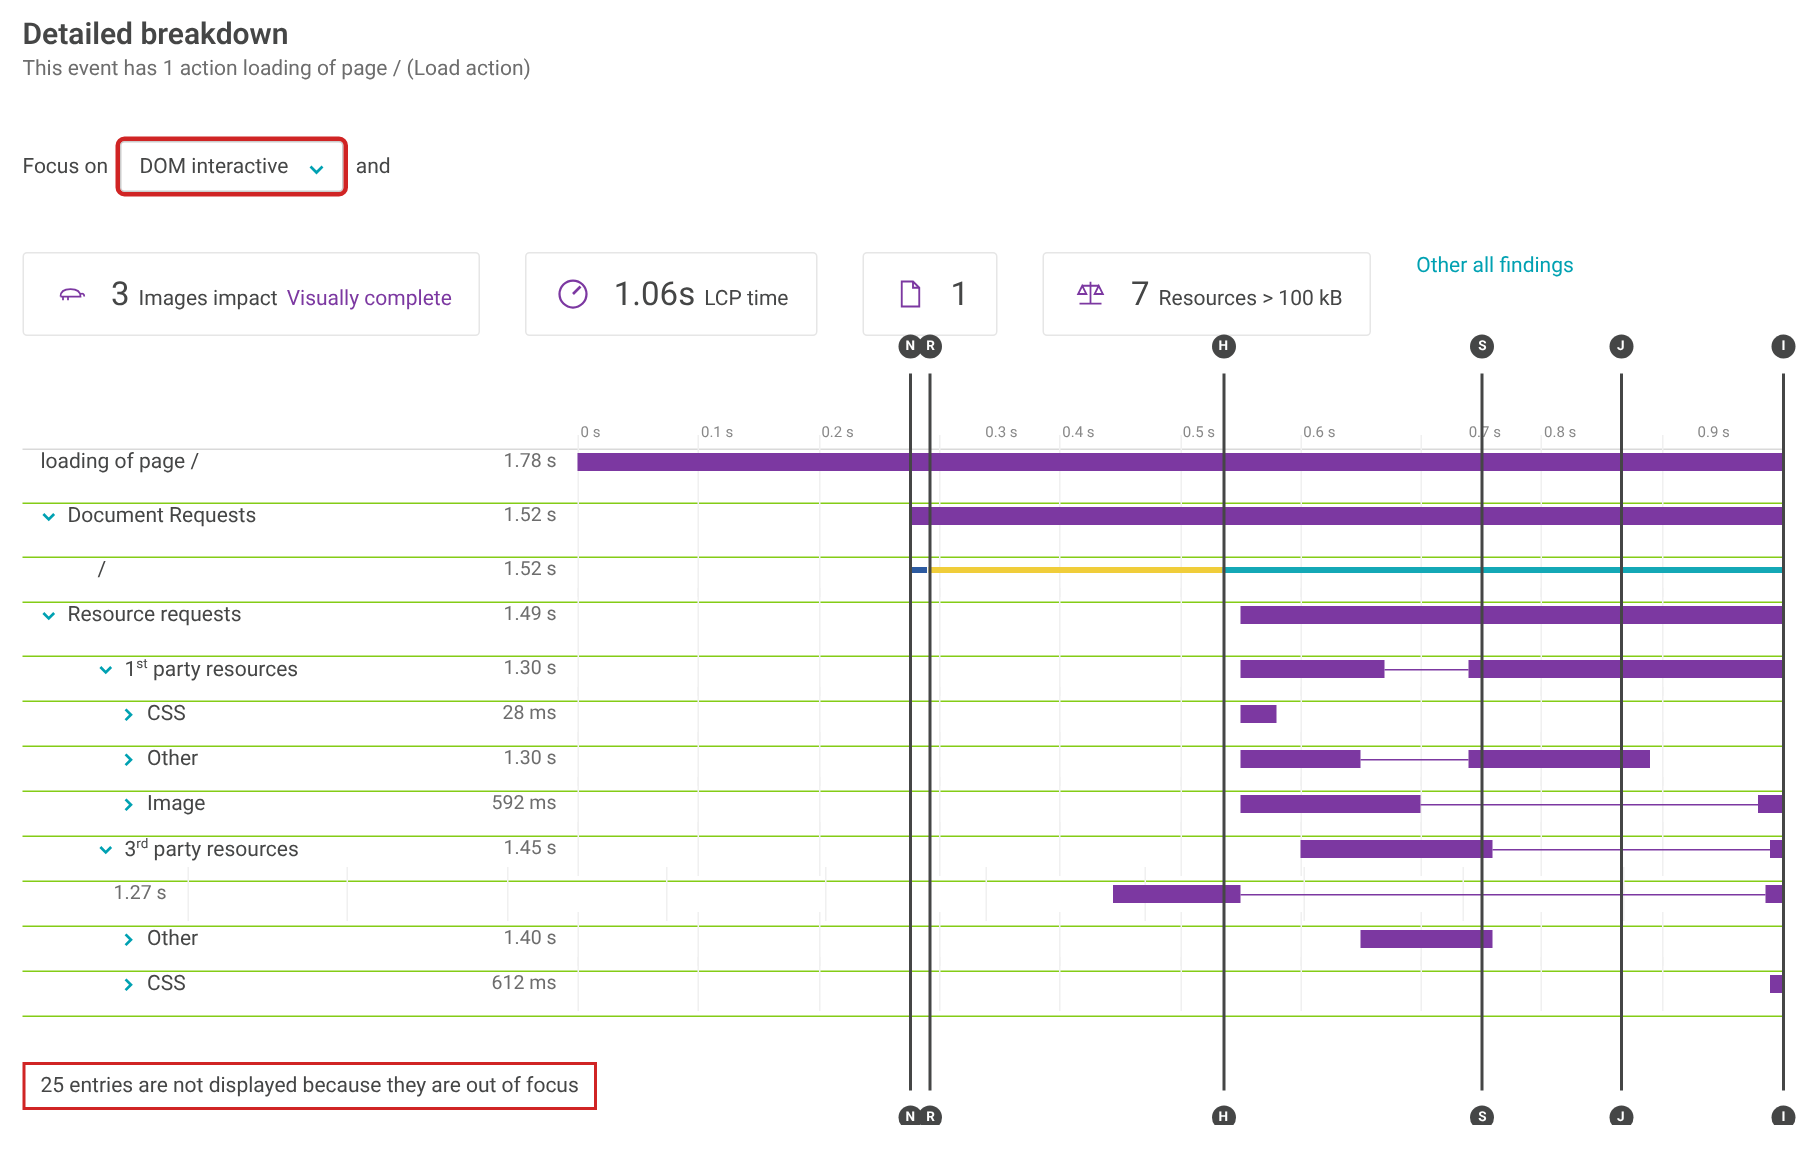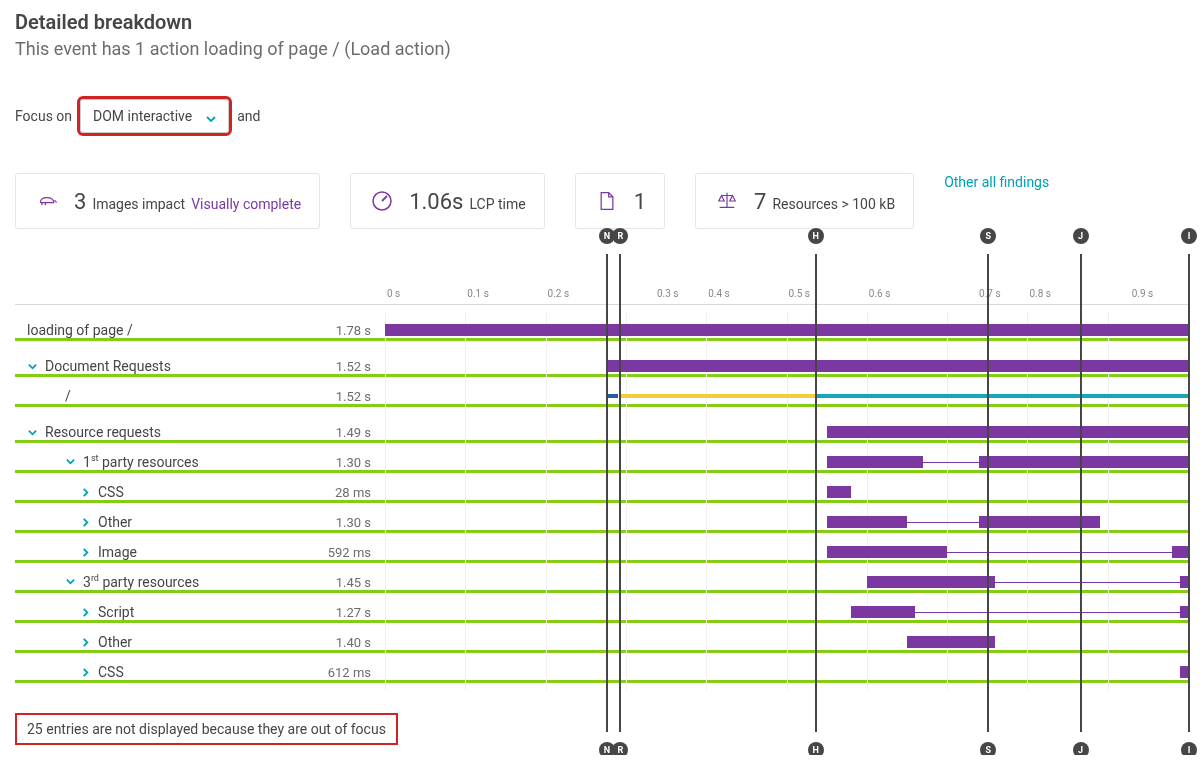--- a/index.html
+++ b/index.html
@@ -1,18 +1,18 @@
 <!DOCTYPE html>
 <html><head>
 <meta charset="utf-8">
 <style>
 * { box-sizing: border-box; margin: 0; padding: 0; font-family: -apple-system, BlinkMacSystemFont, "Segoe UI", Roboto, Arial, sans-serif; }
 body { background: #fff; color: #454646; font-size: 14px; padding: 10px 15px; width: 1203px; }
 .title { font-size: 20px; font-weight: 600; color: #454646; margin-bottom: 4px; }
-.subtitle { font-size: 18px; color: #6d6d6d; margin-bottom: 40px; }
+.subtitle { font-size: 14px; color: #6d6d6d; margin-bottom: 40px; }
 .filter-row { display: flex; align-items: center; gap: 8px; margin-bottom: 40px; font-size: 14px; color: #454646; }
 .select-box { display: inline-flex; align-items: center; border: 1px solid #ccc; border-radius: 3px; padding: 8px 12px; background: #fff; cursor: pointer; gap: 14px; font-size: 14px; color: #454646; }
 .select-highlight { outline: 3px solid #d02424; outline-offset: 0; }
 .chevron-down { display: inline-block; width: 10px; height: 10px; }
 .chevron-down svg { width: 10px; height: 10px; }
 .cards-row { display: flex; gap: 30px; margin-bottom: 45px; align-items: stretch; }
 .card { border: 1px solid #e6e6e6; border-radius: 3px; padding: 14px 18px; display: flex; align-items: center; gap: 14px; background: #fff; }
 .card-icon { width: 26px; height: 26px; display: flex; align-items: center; justify-content: center; }
 .card-text { display: flex; align-items: baseline; gap: 6px; font-size: 14px; color: #454646; }
 .card-num { font-size: 22px; font-weight: 400; color: #454646; }
@@ -20,21 +20,21 @@
 .show-all { color: #00a1b2; font-size: 14px; line-height: 1.4; text-align: left; cursor: pointer; }
 .waterfall-wrap { position: relative; }
 .timeline-header { display: flex; border-bottom: 1px solid #d9d9d9; }
 .row-label-col { width: 370px; flex-shrink: 0; }
 .chart-col { flex: 1; position: relative; }
 .ticks { display: flex; height: 30px; align-items: flex-end; padding-bottom: 5px; position: relative; }
 .tick { position: absolute; font-size: 10px; color: #888; transform: translateX(2px); }
 .marker { position: absolute; width: 2px; background: #454646; top: -10px; bottom: -10px; z-index: 5; }
 .marker-badge { position: absolute; top: -10px; left: 50%; transform: translate(-50%, -100%); width: 16px; height: 16px; border-radius: 50%; background: #454646; color: #fff; font-size: 9px; font-weight: bold; display: flex; align-items: center; justify-content: center; }
 .marker-badge-bottom { top: auto; bottom: -10px; transform: translate(-50%, 100%); }
-.wrow { display: flex; border-bottom: 3px solid #84cc16; min-height: 30px; align-items: flex-end; }
+.wrow { display: flex; border-bottom: 1px solid #84cc16; min-height: 30px; align-items: flex-start; }
 .wrow.big { min-height: 36px; }
 .wrow-label { width: 260px; padding-left: 12px; display: flex; align-items: center; gap: 8px; color: #454646; font-size: 14px; }
 .wrow-label.indent2 { padding-left: 50px; }
 .wrow-label.indent3 { padding-left: 65px; }
 .wrow-time { width: 110px; text-align: right; padding-right: 14px; color: #6d6d6d; font-size: 13px; }
 .wrow-chart { flex: 1; position: relative; height: 16px; }
 .bar { position: absolute; top: 2px; height: 12px; background: #7c38a1; }
 .bar.yellow { background: #f0cd3a; }
 .bar.cyan { background: #14a8b6; }
 .bar.blue { background: #2c5aa0; }
@@ -354,28 +354,20 @@
           <div style="position: absolute; left: 70%; top: -10px; bottom: -10px; width: 1px; background: rgb(240, 240, 240); z-index: 0;"></div>
           <div style="position: absolute; left: 80%; top: -10px; bottom: -10px; width: 1px; background: rgb(240, 240, 240); z-index: 0;"></div>
           <div style="position: absolute; left: 90%; top: -10px; bottom: -10px; width: 1px; background: rgb(240, 240, 240); z-index: 0;"></div>
           <div style="position: absolute; left: 100%; top: -10px; bottom: -10px; width: 1px; background: rgb(240, 240, 240); z-index: 0;"></div>
           <div class="bar " style="left: 60%; width: 16%; z-index: 2;"></div>
           <div class="bar-line" style="left: 76%; width: 23%; z-index: 2;"></div>
           <div class="bar " style="left: 99%; width: 1%; z-index: 2;"></div>
         </div>
       </div>
       <div class="wrow">
-        <div class="wrow-label indent3">
-          <span class="expand-icon">
-            <svg viewBox="0 0 10 10">
-              <path d="M3 1 L7 5 L3 9" stroke="#00a1b2" stroke-width="2" fill="none"></path>
-            </svg>
-          </span>
-          <span>Script</span>
-        </div>
         <div class="wrow-time">1.27 s</div>
         <div class="wrow-chart">
           <div style="position: absolute; left: 0%; top: -10px; bottom: -10px; width: 1px; background: rgb(240, 240, 240); z-index: 0;"></div>
           <div style="position: absolute; left: 10%; top: -10px; bottom: -10px; width: 1px; background: rgb(240, 240, 240); z-index: 0;"></div>
           <div style="position: absolute; left: 20%; top: -10px; bottom: -10px; width: 1px; background: rgb(240, 240, 240); z-index: 0;"></div>
           <div style="position: absolute; left: 30%; top: -10px; bottom: -10px; width: 1px; background: rgb(240, 240, 240); z-index: 0;"></div>
           <div style="position: absolute; left: 40%; top: -10px; bottom: -10px; width: 1px; background: rgb(240, 240, 240); z-index: 0;"></div>
           <div style="position: absolute; left: 50%; top: -10px; bottom: -10px; width: 1px; background: rgb(240, 240, 240); z-index: 0;"></div>
           <div style="position: absolute; left: 60%; top: -10px; bottom: -10px; width: 1px; background: rgb(240, 240, 240); z-index: 0;"></div>
           <div style="position: absolute; left: 70%; top: -10px; bottom: -10px; width: 1px; background: rgb(240, 240, 240); z-index: 0;"></div>

